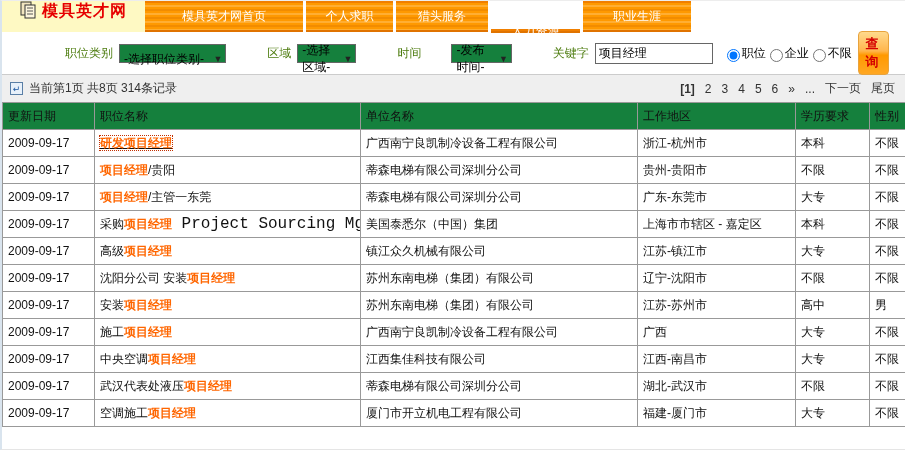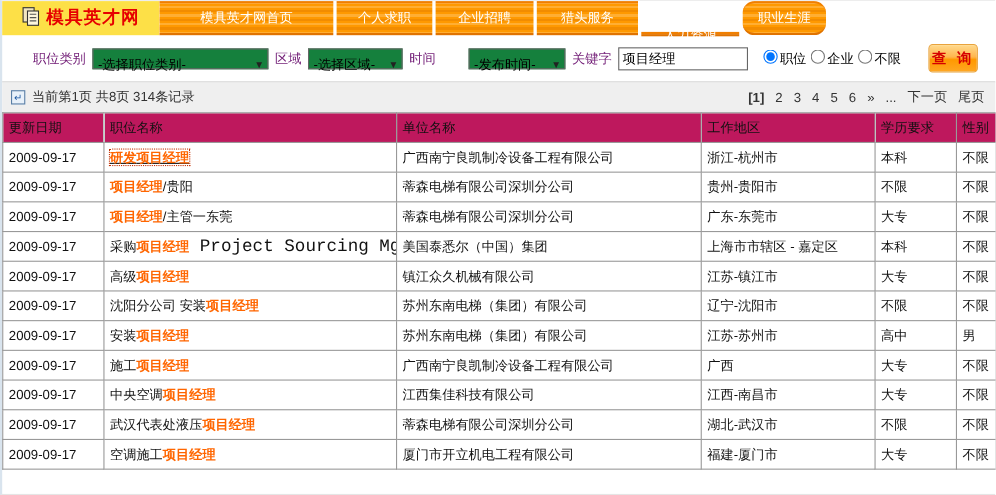--- a/index.html
+++ b/index.html
@@ -1,41 +1,41 @@
 <!DOCTYPE html>
 <html><head>
 <meta charset="utf-8">
 <style>
   html,body{margin:0;padding:0;background:#fff;}
   body{width:905px;height:450px;overflow:hidden;font-family:"Liberation Sans","DejaVu Sans",sans-serif;font-size:12px;color:#000;}
   .page{width:903px;height:448px;border-left:2px solid #d9e4ee;border-top:1px solid #ededed;border-bottom:1px solid #e5e5e5;}
 
   
   .topbar{display:flex;height:31px;background:#fff;align-items:stretch;}
-  .logo{width:143px;display:flex;align-items:center;justify-content:center;gap:5px;background:#fde047;cursor:pointer;}
+  .logo{width:143px;display:flex;justify-content:center;gap:5px;background:#fef9c3;cursor:pointer;}
   .logo-text{color:#e60000;font-weight:bold;font-size:16px;letter-spacing:1px;}
   .nav{flex:1;display:flex;gap:3px;background:#fff;}
   .nav-tab{
     color:#fff;font-size:12px;display:flex;align-items:center;justify-content:center;
     background:repeating-linear-gradient(180deg,#ff9900 0 2px,#ffae33 2px 4px,#ff9900 4px 6px,#f28c00 6px 8px);
     border-top:2px solid #f07f00;border-bottom:2px solid #e07300;cursor:pointer;box-sizing:border-box;
   }
 
   
   .searchbar{height:40px;display:flex;align-items:center;gap:6px;padding:2px 6px 0 28px;box-sizing:border-box;}
-  .lbl{color:#701a75;white-space:nowrap;}
+  .lbl{color:#4d7c0f;white-space:nowrap;margin-left:35px;}
   .select{border:1px solid #666;background:#15803d;height:19px;display:flex;align-items:center;
     justify-content:space-between;padding:12px 3px 0 4px;box-sizing:border-box;cursor:pointer;}
   .select .arrow{font-size:9px;color:#222;margin-left:6px;}
   .sel-cat{width:160px;}
   .sel-region{width:86px;}
   .sel-time{width:88px;margin-left:24px;}
   .kw-input{width:110px;height:17px;border:1px solid #666;font-size:12px;padding:1px 3px;font-family:inherit;}
   .radios{display:flex;align-items:center;gap:4px;margin-left:8px;white-space:nowrap;}
-  .radios label{display:flex;align-items:flex-start;gap:2px;cursor:pointer;}
+  .radios label{display:flex;align-items:flex-end;gap:2px;cursor:pointer;}
   .radios input{margin:0;}
   .query-btn{
     margin-left:auto;margin-right:10px;
     background:linear-gradient(180deg,#ffd98c 0%,#ffb64d 45%,#ff9900 55%,#ffa722 100%);
     border:1px solid #e8a33d;border-radius:4px;color:#d50000;font-weight:bold;font-size:13px;
     padding:3px 2px;letter-spacing:3px;cursor:pointer;font-family:inherit;
   }
   .sep{height:1px;background:#ccc;margin-top:2px;}
 
   
@@ -43,21 +43,21 @@
   .pagebar .left{display:flex;align-items:center;gap:6px;color:#333;}
   .pg-icon{width:13px;height:13px;border:1px solid #5a7fa6;background:#e8f1fa;color:#1a56a0;
     font-size:9px;line-height:12px;text-align:center;display:inline-block;box-sizing:border-box;}
   .pagebar .right{display:flex;align-items:center;gap:10px;color:#333;}
   .pg-cur{font-weight:bold;}
   .pg-link{cursor:pointer;}
 
   
   table{border-collapse:collapse;width:903px;table-layout:fixed;}
   th,td{border:1px solid #999;height:27px;padding:0 5px;overflow:hidden;white-space:nowrap;box-sizing:border-box;text-align:left;}
-  th{background:#be185d;font-weight:normal;color:#111;}
+  th{background:#15803d;font-weight:normal;color:#111;}
   td{background:#fff;color:#111;}
   .hl{color:#ff6600;font-weight:bold;}
   .job-link{cursor:pointer;}
   .focus-link{text-decoration:underline;outline:1px dotted #c33000;}
   .mono{font-family:Liberation Mono, monospace;font-size:16px;}
 </style>
 </head>
 <body>
 
 <div class="page">
@@ -71,24 +71,23 @@
           <line x1="7" y1="7" x2="13" y2="7" stroke="#555"></line>
           <line x1="7" y1="10" x2="13" y2="10" stroke="#555"></line>
           <line x1="7" y1="13" x2="13" y2="13" stroke="#555"></line>
         </svg>
       </span>
       <span class="logo-text">模具英才网</span>
     </div>
     <div class="nav" id="nav">
         <div class="nav-tab" style="width: 158px;">模具英才网首页</div>
         <div class="nav-tab" style="width: 87px;">个人求职</div>
-        <div class="nav-tab" style="width: 89px;">企业招聘</div>
         <div class="nav-tab" style="width: 92px;">猎头服务</div>
         <div class="nav-tab" style="width: 89px; margin-top: 28px;">人力资源</div>
-        <div class="nav-tab" style="width: 76px; border-radius: 11px;">职业生涯</div>
+        <div class="nav-tab" style="width: 108px;">职业生涯</div>
       </div>
   </div>
 
   <div class="searchbar">
     <span class="lbl">职位类别</span>
     <div class="select sel-cat">
       <span>-选择职位类别-</span>
       <span class="arrow">▼</span>
     </div>
     <span class="lbl">区域</span>

